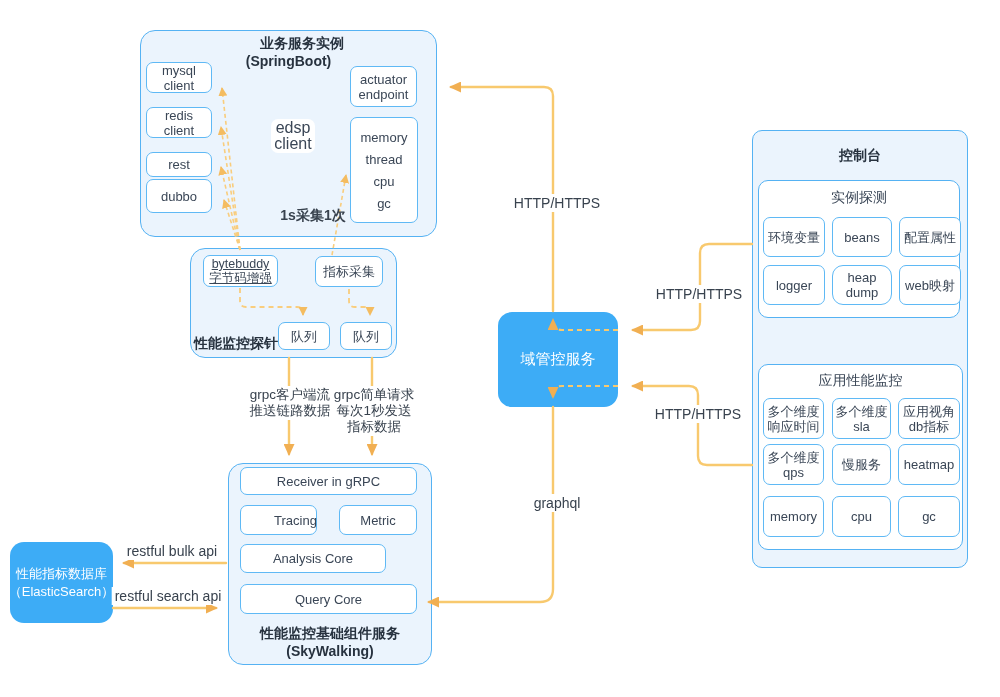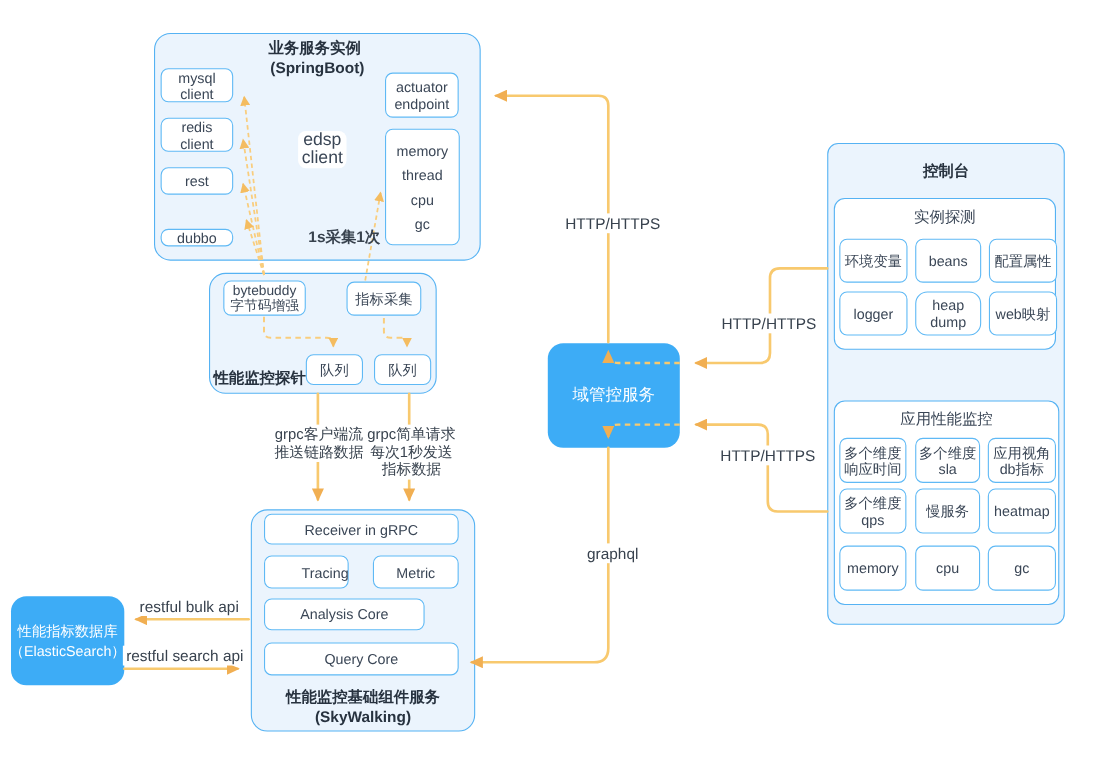--- a/index.html
+++ b/index.html
@@ -108,44 +108,44 @@
     <path d="M240,250 L221,167" fill="none" stroke="#f9cd7d" stroke-width="1.6" stroke-dasharray="4 3" marker-end="url(#ahs)"></path>
     <path d="M240,250 L224,200" fill="none" stroke="#f9cd7d" stroke-width="1.6" stroke-dasharray="4 3" marker-end="url(#ahs)"></path>
 
     <path d="M332,255 L346,175" fill="none" stroke="#f9cd7d" stroke-width="1.6" stroke-dasharray="4 3" marker-end="url(#ahs)"></path>
 
     <path d="M240,288 L240,301 Q240,307 246,307 L297,307 Q303,307 303,312 L303,315" fill="none" stroke="#f9cd7d" stroke-width="1.8" stroke-dasharray="5 4" marker-end="url(#ahs)"></path>
 
     <path d="M349,289 L349,301 Q349,307 355,307 L364,307 Q370,307 370,312 L370,315" fill="none" stroke="#f9cd7d" stroke-width="1.8" stroke-dasharray="5 4" marker-end="url(#ahs)"></path>
   </svg>
 
-  <div class="ptitle" style="left:140px;top:35px;width:292px;">业务服务实例</div>
+  <div class="ptitle" style="left:140px;top:35px;width:292px;padding-left:16px;">业务服务实例</div>
   <div class="ptitle" style="left:140px;top:53px;width:297px;">(SpringBoot)</div>
 
   <div class="wbox" style="left:146px;top:62px;width:66px;height:31px;">mysql
 client</div>
   <div class="wbox" style="left:146px;top:107px;width:66px;height:31px;">redis
 client</div>
   <div class="wbox" style="left:146px;top:152px;width:66px;height:25px;">rest</div>
-  <div class="wbox" style="left:146px;top:208px;width:66px;height:16px;">dubbo</div>
+  <div class="wbox" style="left:146px;top:179px;width:66px;height:34px;">dubbo</div>
   <div class="plainbox" style="left:271px;top:119px;width:44px;height:34px;">edsp
 client</div>
   <div class="wbox" style="left:350px;top:66px;width:67px;height:41px;">actuator
 endpoint</div>
 
   <div class="wbox metrics-list" style="left:350px;top:117px;width:68px;height:106px;">
     <span>memory</span>
     <span>thread</span>
     <span>cpu</span>
     <span>gc</span>
   </div>
 
   <div class="note" style="left:313px;top:216px;font-weight:bold;">1s采集1次</div>
 
-  <div class="wbox" style="left:203px;top:255px;width:75px;height:32px;font-size:12.5px;line-height:14px;">bytebuddy
+  <div class="wbox" style="left:203px;top:255px;width:75px;height:32px;font-size:12.5px;line-height:14px;text-decoration:underline;">bytebuddy
 字节码增强</div>
   <div class="wbox" style="left:315px;top:256px;width:68px;height:31px;">指标采集</div>
   <div class="ptitle" style="left:194px;top:335px;width:84px;">性能监控探针</div>
   <div class="wbox" style="left:278px;top:322px;width:52px;height:28px;">队列</div>
   <div class="wbox" style="left:340px;top:322px;width:52px;height:28px;">队列</div>
 
   <div class="wbox" style="left:240px;top:467px;width:177px;height:28px;">Receiver in gRPC</div>
   <div class="wbox" style="left:240px;top:505px;width:77px;height:30px;padding-left:34px;">Tracing</div>
   <div class="wbox" style="left:339px;top:505px;width:78px;height:30px;">Metric</div>
   <div class="wbox" style="left:240px;top:544px;width:146px;height:29px;">Analysis Core</div>

